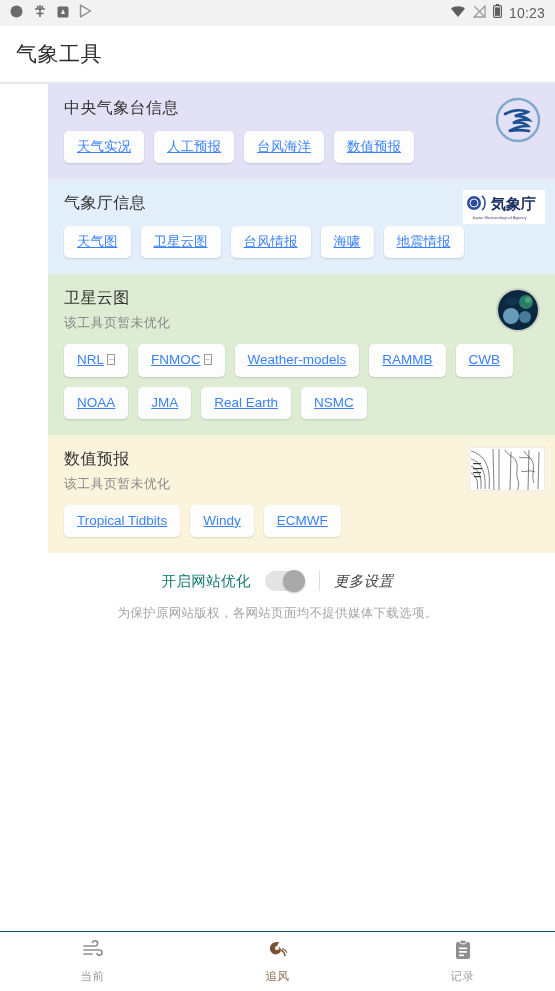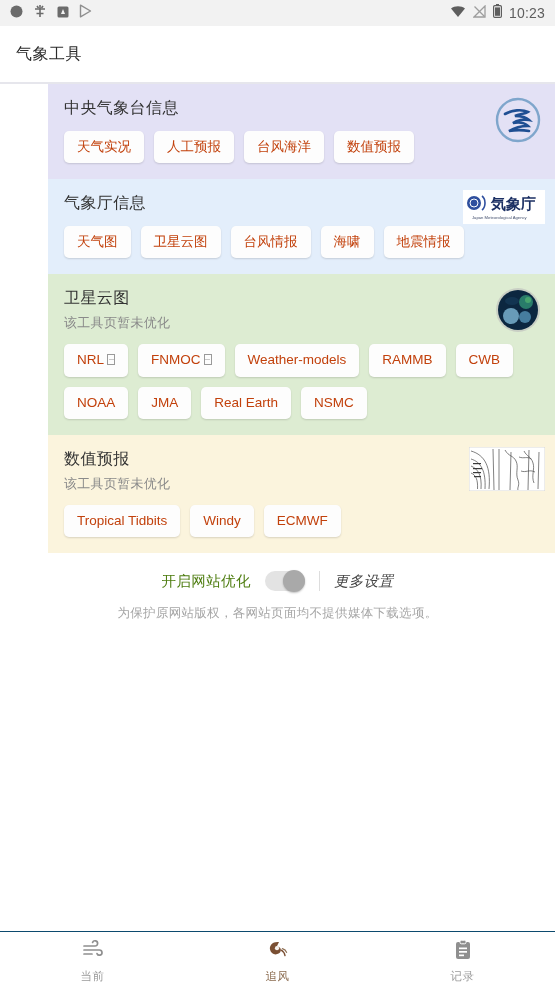--- a/index.html
+++ b/index.html
@@ -24,66 +24,67 @@
   .sb-time { font-size: 14px; color: #5e5e5e; letter-spacing: .2px; }
   .sb-ic { display: block; }
 
   
   .appbar {
     flex: 0 0 56px; height: 56px;
     display: flex; align-items: center;
     padding: 0 16px;
     background: #ffffff;
   }
-  .appbar-title { font-size: 16px; color: #2b2b2b; letter-spacing: .5px; }
+  .appbar-title { font-size: 21px; color: #2b2b2b; letter-spacing: .5px; }
   .divider-top { height: 2px; background: #e6e6ec; }
 
   
   .sections { flex: 0 0 auto; }
   .section { position: relative; padding: 14px 16px 16px 16px; margin-left: 48px; }
   .sec-purple { background: #e3e1f5; }
   .sec-blue   { background: #e3eefb; }
   .sec-green  { background: #ddecd2; }
   .sec-cream  { background: #fbf4dd; }
 
   .sec-title { font-size: 16px; color: #333; letter-spacing:.4px; }
   .sec-sub { font-size: 13px; color: #8a8a8a; margin-top: 5px; letter-spacing:.3px;}
 
   .chiprow { display: flex; flex-wrap: wrap; gap: 10px; margin-top: 12px; max-width: 465px; }
   .chip {
     background: #fdfdfd;
     border-radius: 5px;
     padding: 7px 13px;
     font-size: 13.5px;
-    color: #c2410c;
+    color: #3b82f6;
     box-shadow: 0 1px 2px rgba(0,0,0,.14);
     white-space: nowrap;
     line-height: 1.35;
     cursor: pointer;
+    text-decoration: underline;
   }
   .chip .tofu {
     display: inline-block;
     width: 8px; height: 11px;
     border: 1px solid #9a9a9a;
     background:
       linear-gradient(#c9c9c9,#c9c9c9) no-repeat center/5px 1px;
     vertical-align: -1px;
     margin-left: 3px;
   }
 
   .sec-logo { position: absolute; right: 14px; top: 13px; text-decoration: underline; }
 
   
   .settings {
     padding: 18px 0 14px 0;
     background: #fff;
     display: flex; flex-direction: column; align-items: center;
   }
   .set-row { display: flex; align-items: center; gap: 14px; }
-  .set-label { font-size: 14.5px; color: #4d7c0f; letter-spacing:.4px;}
+  .set-label { font-size: 14.5px; color: #0f766e; letter-spacing:.4px;}
   .switch {
     width: 40px; height: 20px; border-radius: 10px;
     background: #e3e3e3; position: relative; cursor: pointer;
   }
   .switch .knob {
     position: absolute; right: 0; top: -1px;
     width: 22px; height: 22px; border-radius: 50%;
     background: #a9a9a9;
     box-shadow: 0 1px 2px rgba(0,0,0,.25);
   }

